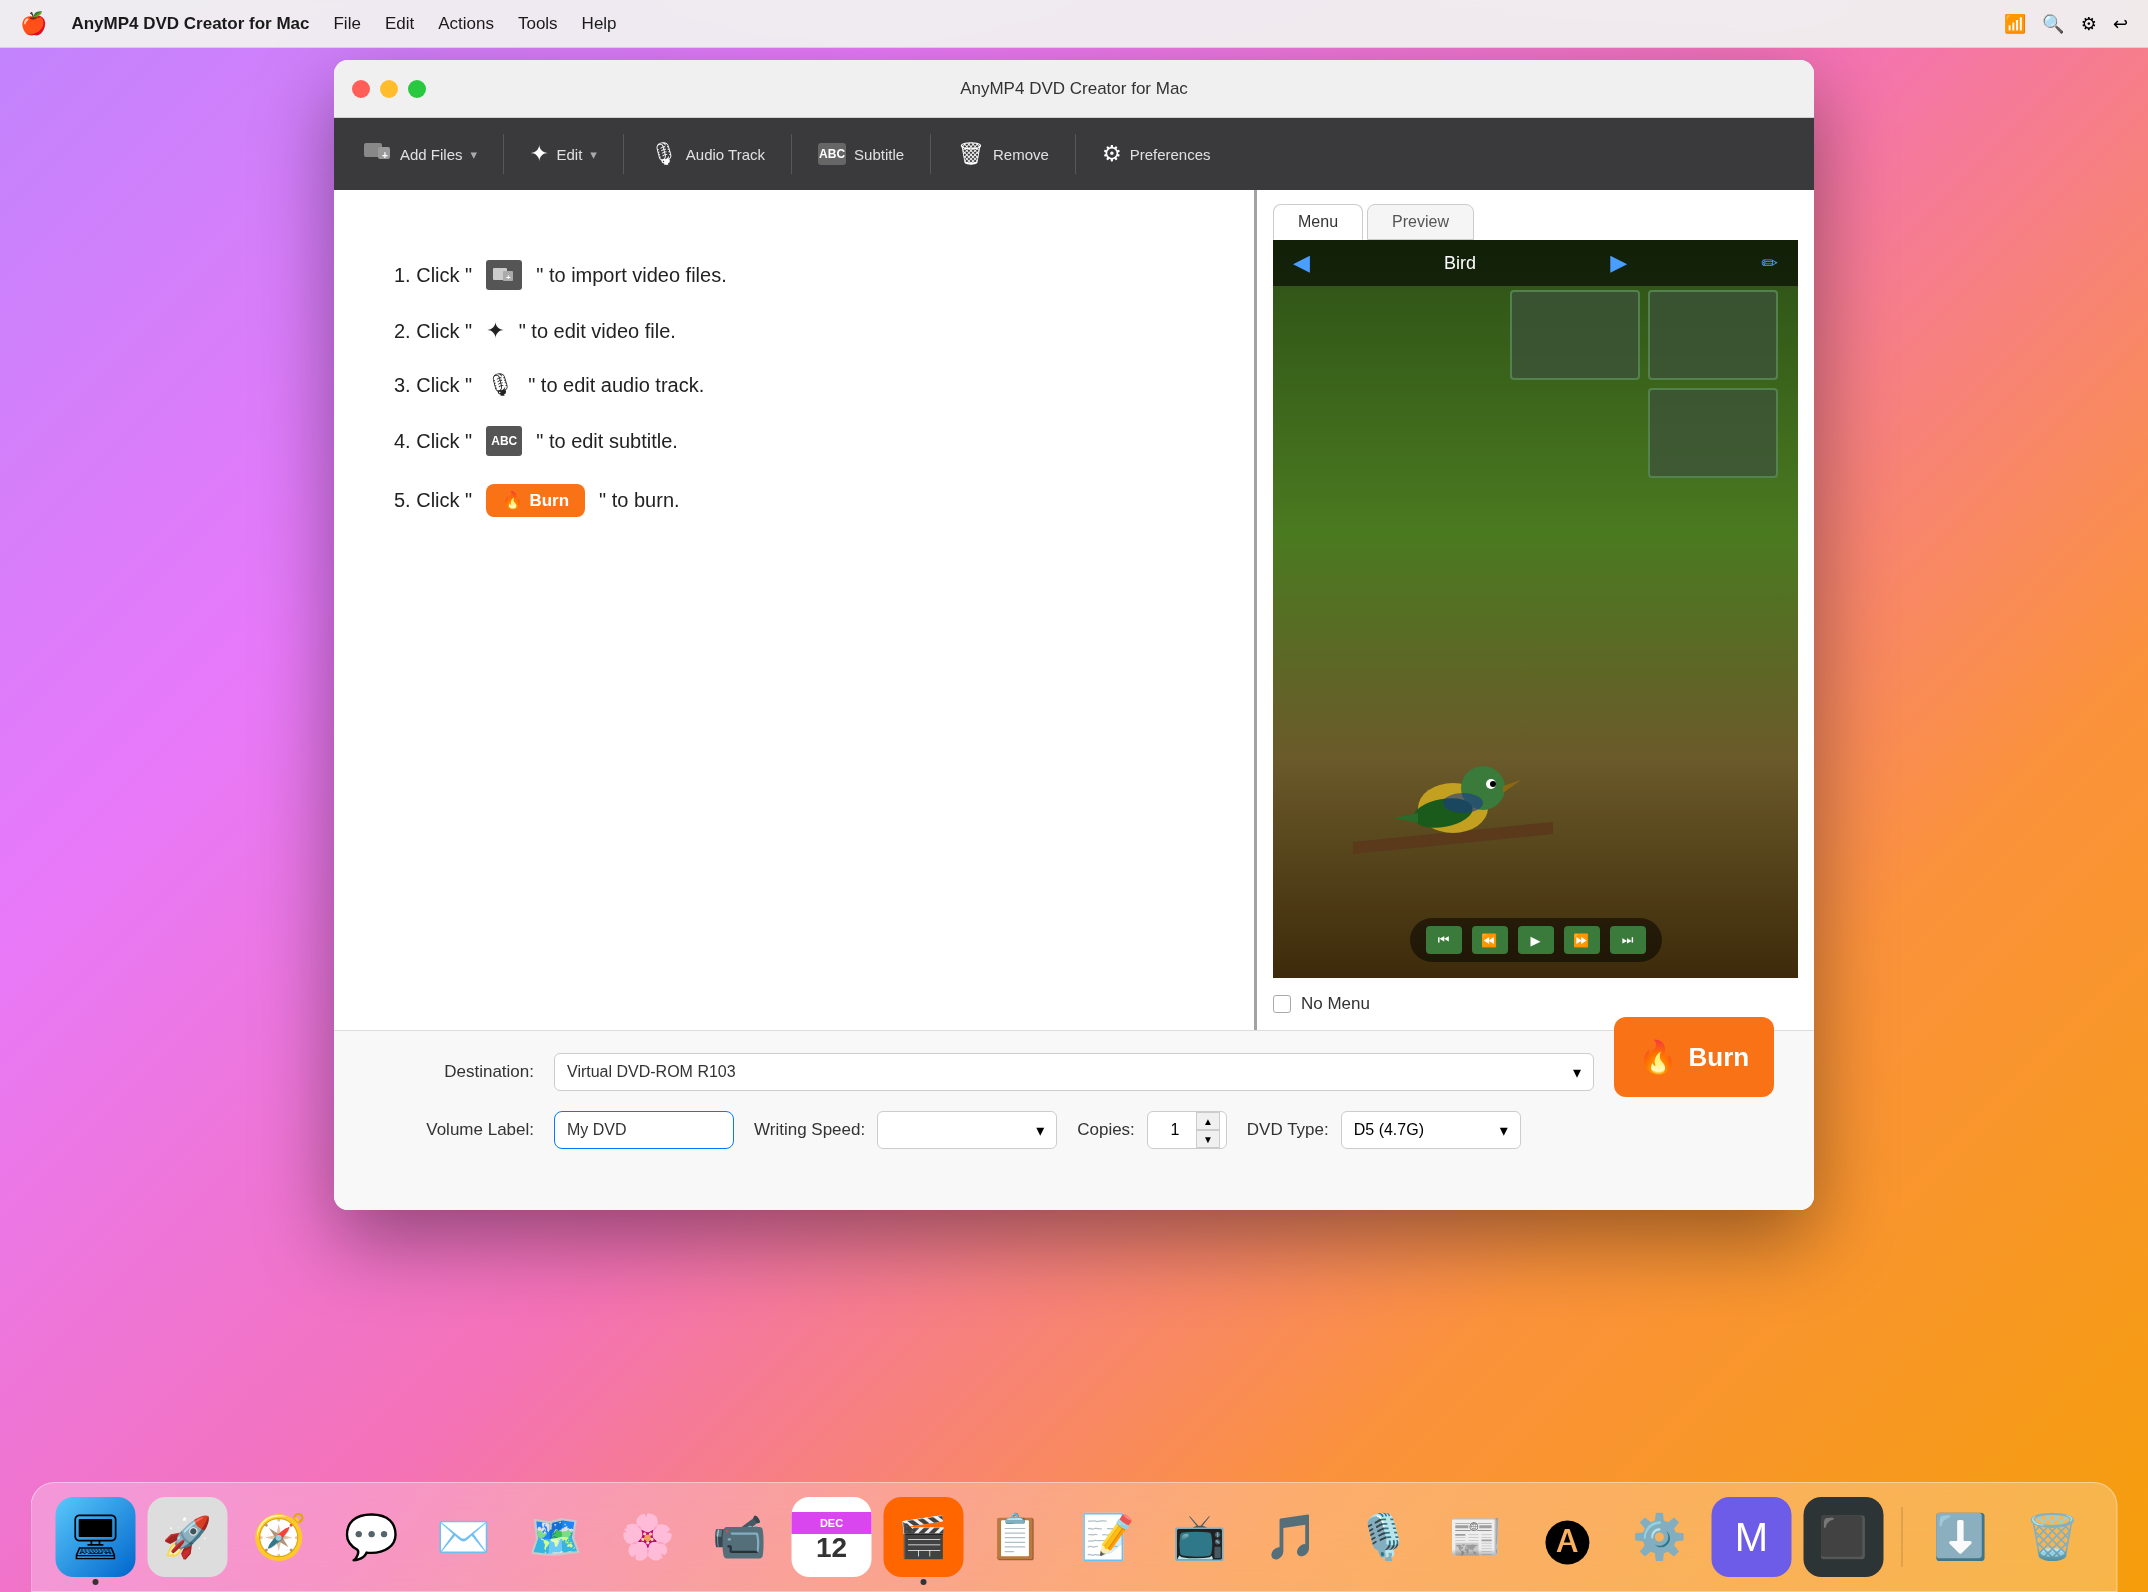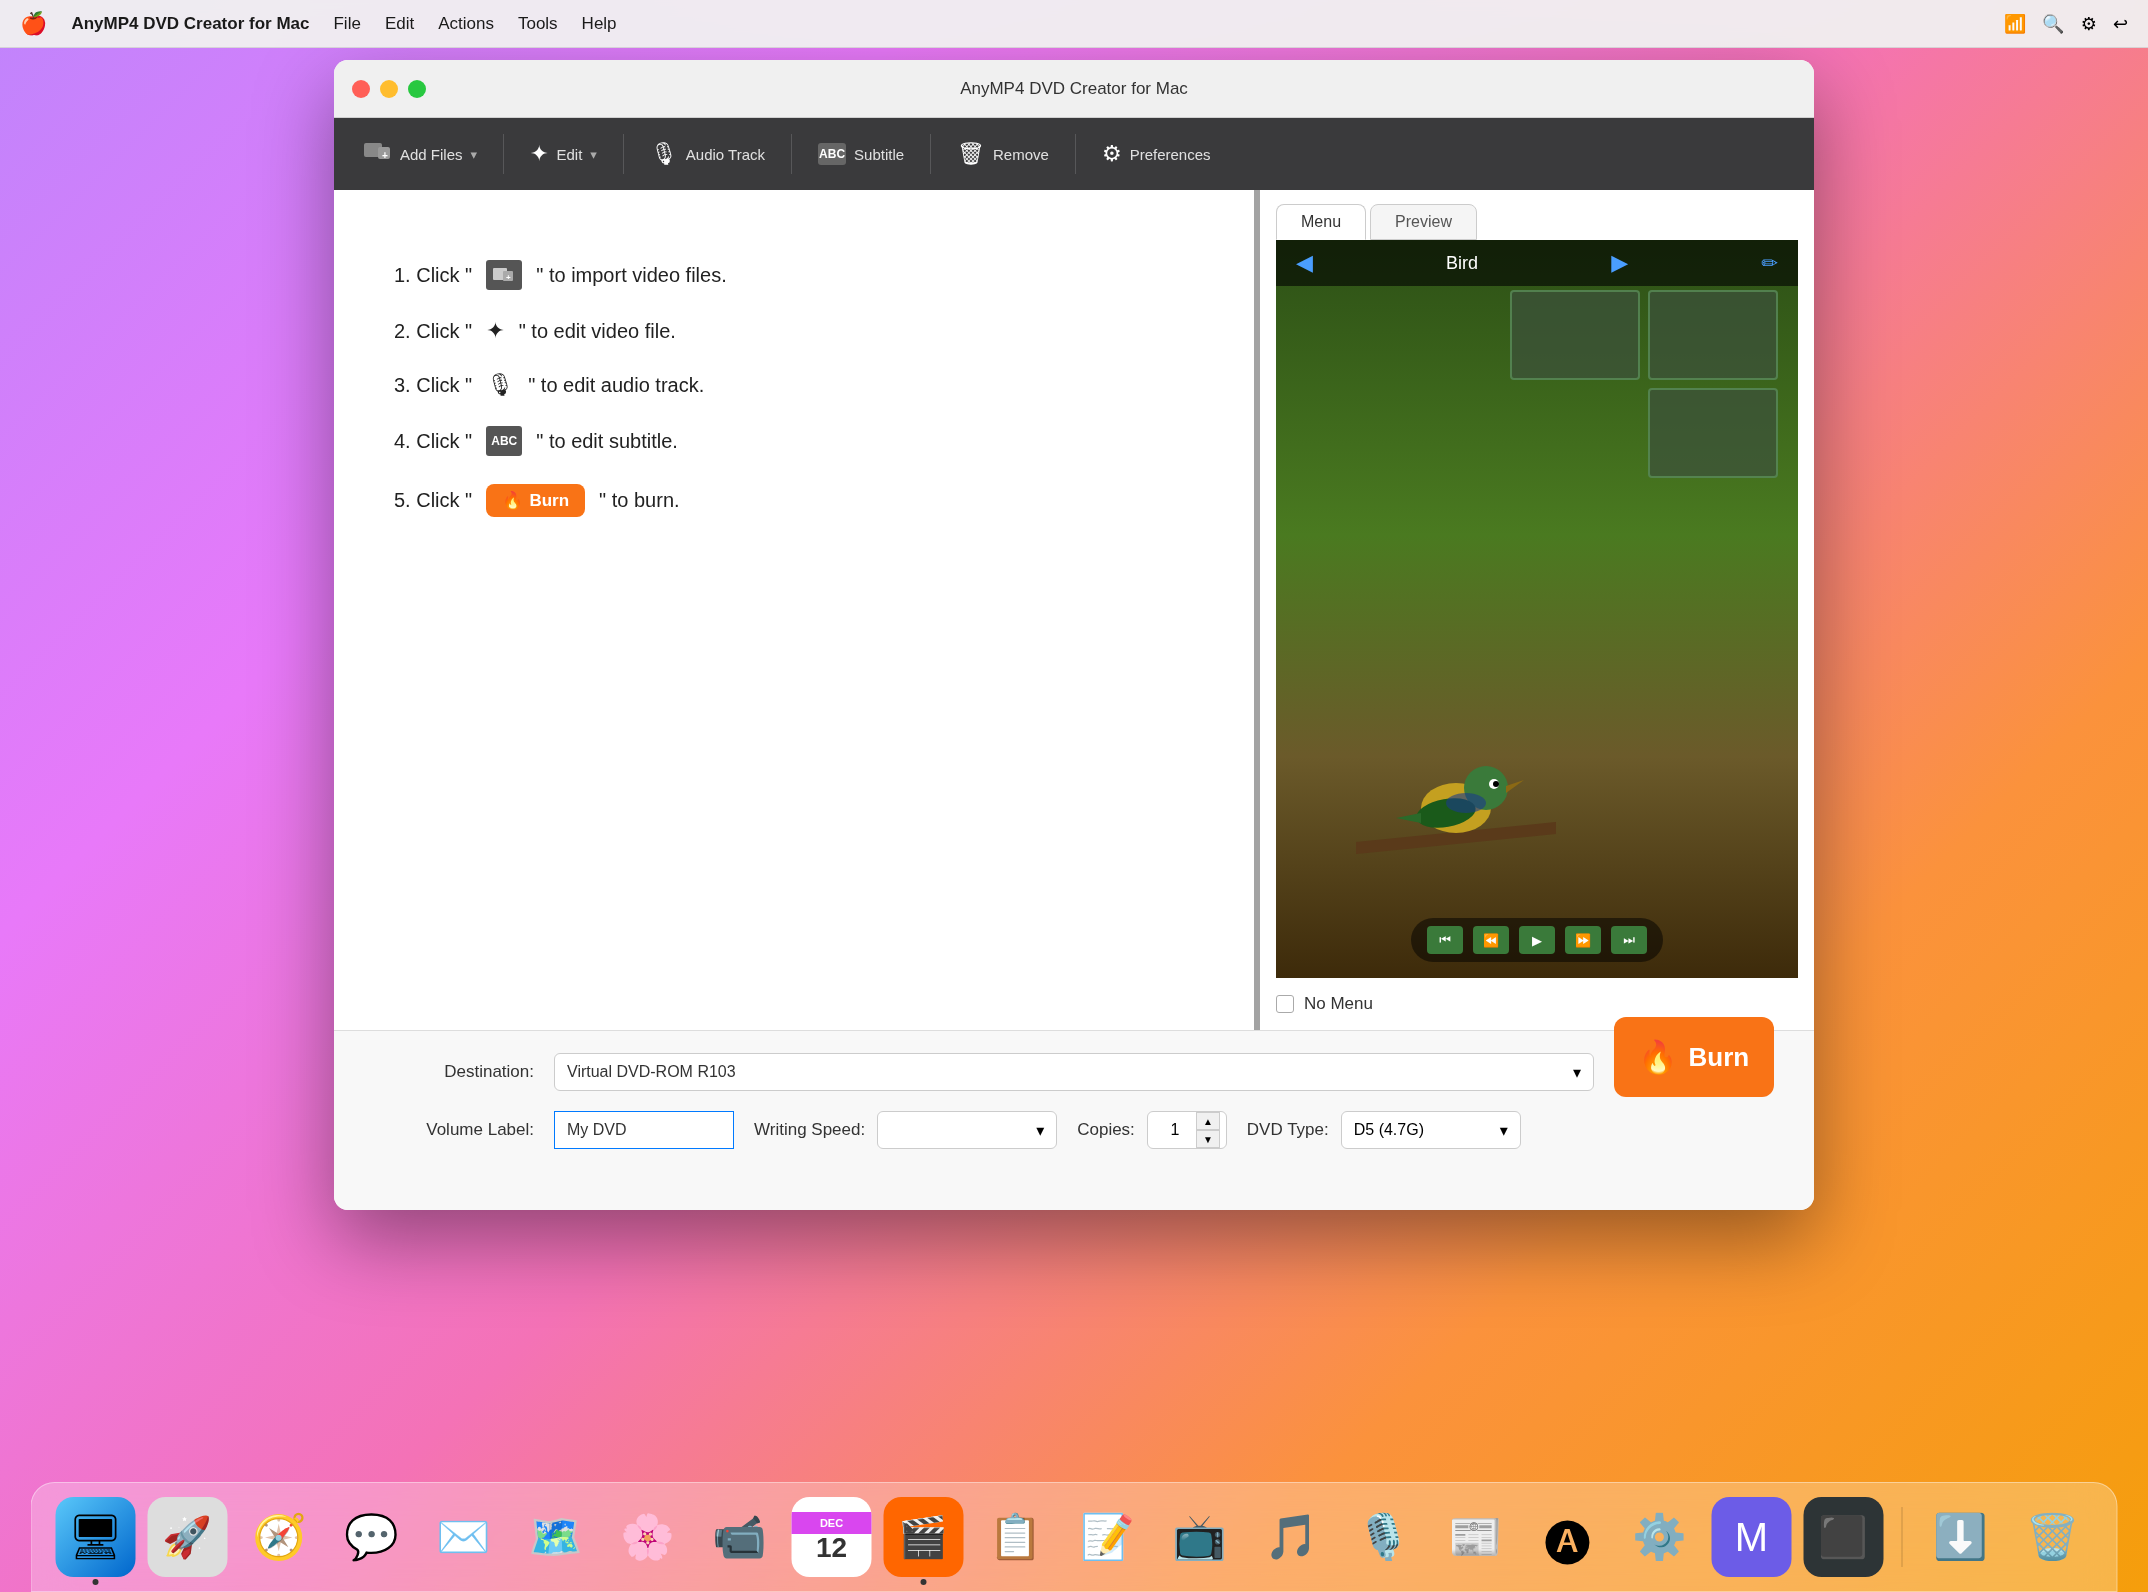--- a/index.html
+++ b/index.html
@@ -195,21 +195,21 @@
       font-size: 12px;
       color: white;
       font-weight: 700;
       margin: 0 4px;
     }
 
     
     .right-panel {
       width: 560px;
       background: white;
-      border-left: 6px solid #a3a3a3;
+      border-left: 3px solid #a3a3a3;
       display: flex;
       flex-direction: column;
     }
     .preview-tabs {
       display: flex;
       padding: 14px 16px 0;
       gap: 4px;
     }
     .preview-tab {
       padding: 8px 24px;
@@ -364,21 +364,21 @@
       justify-content: space-between;
       cursor: pointer;
     }
     .destination-text {
       font-size: 16px;
       color: #333;
     }
     .volume-input {
       height: 38px;
       border: 1.5px solid #007aff;
-      border-radius: 0;
+      border-radius: 8px;
       background: white;
       font-size: 16px;
       padding: 16px 12px;
       width: 180px;
       color: #333;
     }
     .field-group {
       display: flex;
       align-items: center;
       gap: 12px;

